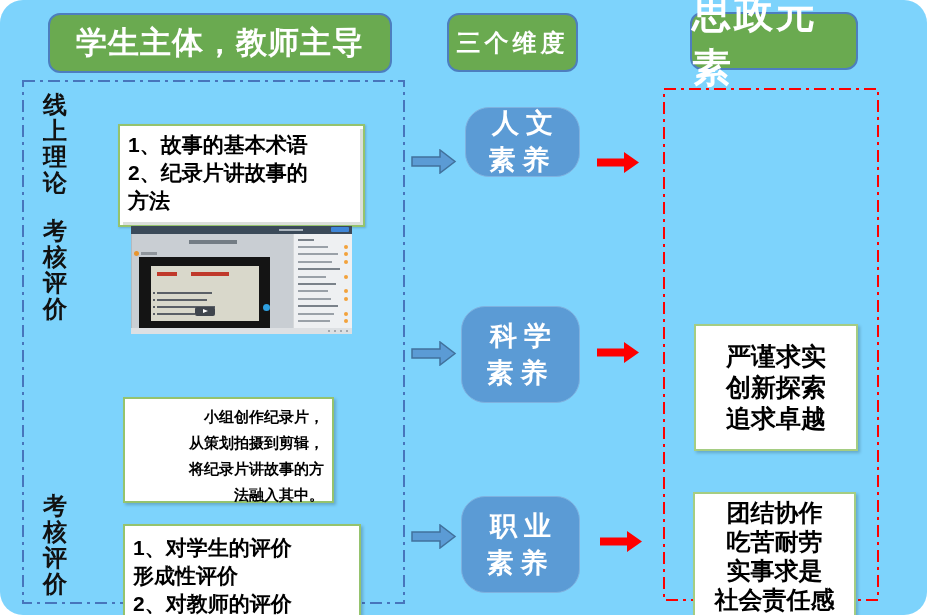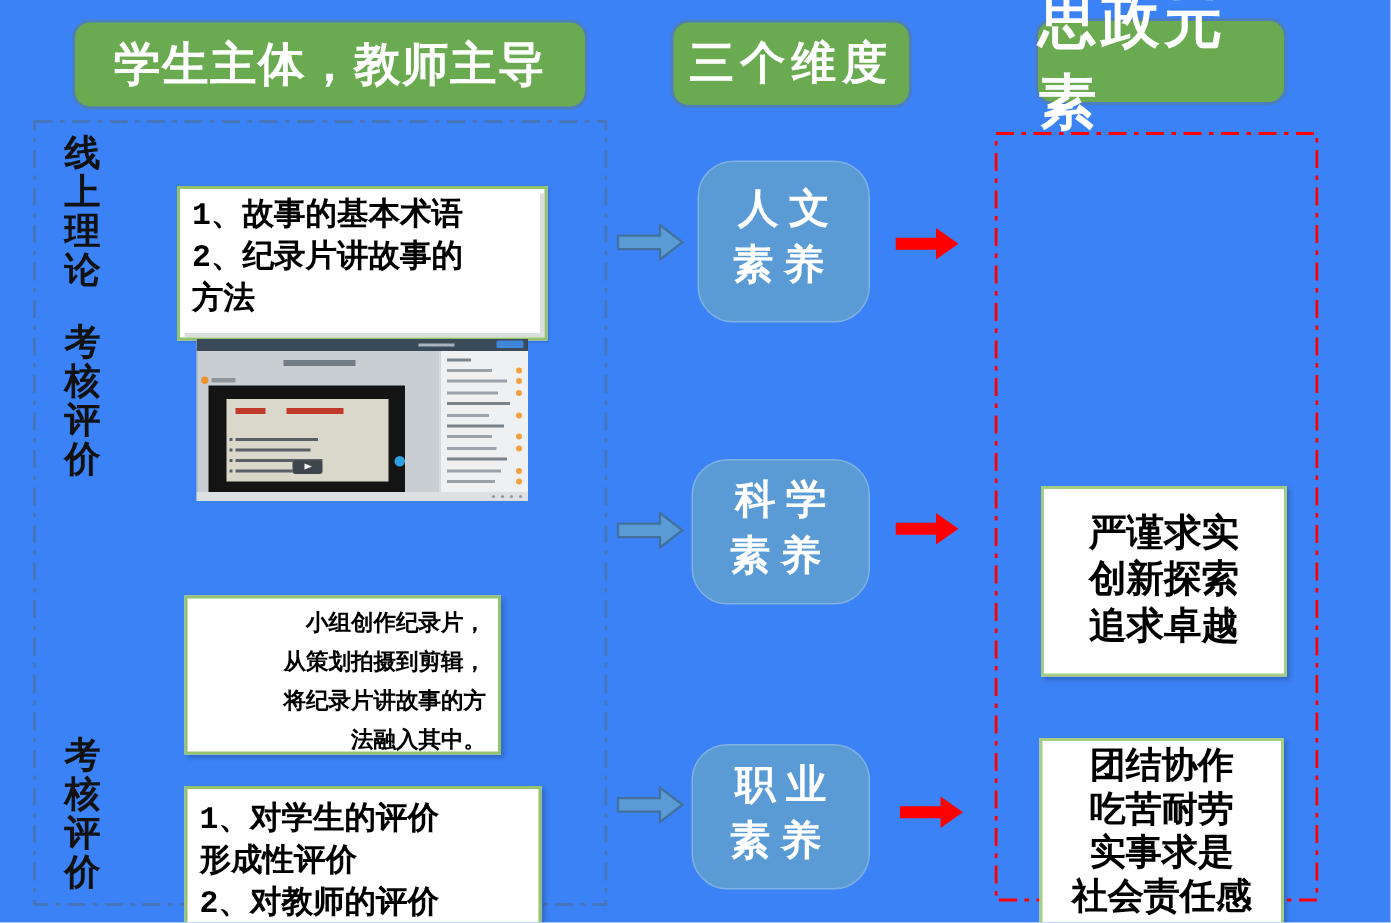--- a/index.html
+++ b/index.html
@@ -1,30 +1,31 @@
 <!DOCTYPE html>
 <html><head>
 <meta charset="utf-8">
 <style>
   html,body{margin:0;padding:0;background:#ffffff;}
   .canvas{
-    position:relative;width:927px;height:615px;background:#3b82f6;overflow:hidden;
-    font-family:Liberation Mono, monospace;
+    position:relative;width:927px;height:615px;background:#7dd3fc;overflow:hidden;
+    font-family:Liberation Sans, sans-serif;
+    border-radius:23px;
   }
   .abs{position:absolute;}
   .pre{white-space:pre-line;margin-top:30px;}
 
   
   .hdr{
     position:absolute;display:flex;align-items:center;justify-content:center;
     background:#6aaa50;border:2px solid #4d7ebf;border-radius:12px;
     color:#ffffff;font-weight:bold;box-sizing:border-box;
   }
   .hdr-left{left:48px;top:13px;width:344px;height:60px;font-size:31px;letter-spacing:1px;}
-  .hdr-mid{left:447px;top:13px;width:161px;height:59px;font-size:30px;letter-spacing:4px;}
+  .hdr-mid{left:447px;top:13px;width:131px;height:59px;font-size:24px;letter-spacing:4px;}
   .hdr-right{left:690px;top:12px;width:168px;height:58px;font-size:39px;letter-spacing:3px;}
 
   
   .vlabel{
     position:absolute;left:40px;width:30px;text-align:center;
     font-size:24px;font-weight:bold;color:#111;line-height:26px;
     word-break:break-all;
   }
 
   
@@ -40,21 +41,21 @@
   .tbox-b{left:123px;top:367px;width:211px;height:106px;font-size:15px;line-height:26px;text-align:right;}
   .tbox-c{left:123px;top:494px;width:238px;height:101px;font-size:21px;line-height:28px;padding-top:8px;}
 
   
   .dimbox{
     position:absolute;display:flex;align-items:center;justify-content:center;text-align:center;
     background:#5b9bd5;border:1px solid #7fb2e0;border-radius:24px;
     color:#ffffff;font-size:27px;font-weight:bold;line-height:37px;letter-spacing:7px;
     white-space:pre-line;box-sizing:border-box;text-indent:7px;
   }
-  .dim1{left:465px;top:107px;width:115px;height:108px;}
+  .dim1{left:465px;top:107px;width:115px;height:70px;}
   .dim2{left:461px;top:306px;width:119px;height:97px;}
   .dim3{left:461px;top:496px;width:119px;height:97px;}
 
   
   .ebox{
     position:absolute;background:#ffffff;border:2px solid #a5cd82;box-sizing:border-box;
     font-weight:bold;color:#000;text-align:center;
   }
   .ebox1{left:691px;top:105px;width:165px;height:127px;display:flex;flex-direction:column;}
   .ebox1-top{flex:0 0 48px;border-bottom:2px solid #a5cd82;font-size:21px;line-height:24px;padding-top:2px;}

